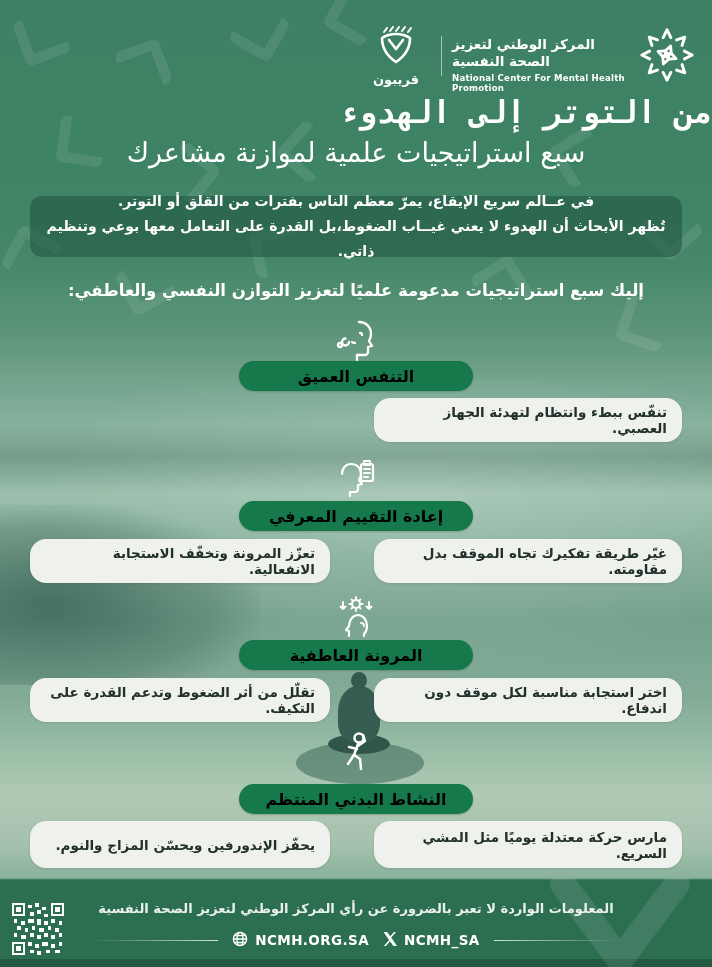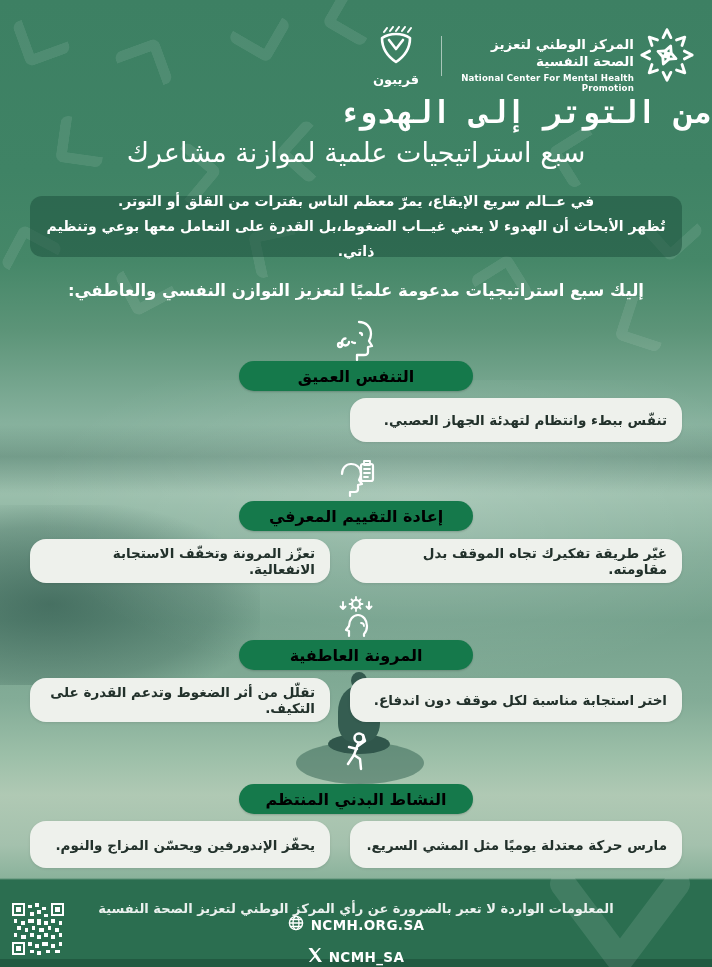--- a/index.html
+++ b/index.html
@@ -39,21 +39,21 @@
   
   .person{position:absolute; left:334px; top:672px; width:50px; height:96px;}
   .person .head{position:absolute; left:17px; top:0; width:16px; height:17px; border-radius:50%; background:#33594e;}
   .person .body{position:absolute; left:4px; top:14px; width:42px; height:56px; border-radius:46% 46% 34% 34%; background:#355d51;}
   .person .base{position:absolute; left:-6px; top:62px; width:62px; height:20px; border-radius:50%; background:#30564b;}
   .mound{position:absolute; left:296px; top:742px; width:128px; height:42px; border-radius:50%; background:rgba(58,104,88,.55);}
   
   .qareebon{position:absolute; left:360px; top:26px; width:72px; text-align:center;}
   .qareebon .lbl{font-size:13px; font-weight:700; margin-top:2px;}
   .hdr-divider{position:absolute; left:441px; top:36px; width:1px; height:40px; background:rgba(255,255,255,.55);}
-  .org-block{position:absolute; left:452px; top:36px; width:182px; text-align:right; direction:rtl;}
+  .org-block{position:absolute; left:452px; top:36px; width:182px; text-align:left; direction:rtl;}
   .org-ar{font-size:13.5px; font-weight:800; line-height:1.25;}
   .org-en{font-size:8.6px; font-weight:700; letter-spacing:.2px; margin-top:3px; direction:ltr;}
   .ncmh-logo{position:absolute; left:638px; top:26px;}
   
   .title{position:absolute; left:0; right:0; top:94px; text-align:right; font-size:31px; font-weight:800; letter-spacing:0;font-family:Liberation Mono, monospace;}
   .subtitle{position:absolute; left:0; right:0; top:137px; text-align:center; font-size:27px; font-weight:500;}
   .intro-panel{
     position:absolute; left:30px; right:30px; top:196px; height:61px;
     background:rgba(30,82,62,.55); border-radius:12px;
     display:flex; flex-direction:column; justify-content:center;
@@ -69,30 +69,30 @@
     font-size:16px; font-weight:800; color:#000000;
     box-shadow:0 1px 2px rgba(0,0,0,.18);
   }
   .card{
     position:absolute; height:44px; background:#eef1ec; border-radius:16px;
     display:flex; align-items:center; box-sizing:border-box; padding:2px 15px;
     font-size:13.5px; font-weight:700; color:#22312b;
     direction:rtl; text-align:right;
     box-shadow:0 1px 3px rgba(0,0,0,.10);
   }
-  .card.r{right:30px; width:332px;}
+  .card.r{right:30px; width:308px;}
   .card.l{left:30px; width:300px;}
   
   .footer{position:absolute; left:0; right:0; top:880px; height:87px; background:#2b6e50;}
   .footer-strip{position:absolute; left:0; right:0; bottom:0; height:8px; background:#215a41;}
   .watermark{position:absolute; left:545px; top:878px; opacity:.10;}
   .disclaimer{position:absolute; left:0; right:0; top:901px; text-align:center; font-size:13px; font-weight:700; opacity:.9;}
   .links-row{
     position:absolute; left:0; right:0; top:928px; height:24px;
-    display:flex; align-items:center; justify-content:center; gap:14px; direction:ltr;flex-direction:column;
+    display:flex; align-items:center; justify-content:center; gap:14px; direction:ltr;
   }
   .hline{width:128px; height:1px; background:linear-gradient(90deg, transparent, rgba(255,255,255,.8));}
   .hline.rgt{background:linear-gradient(90deg, rgba(255,255,255,.8), transparent);}
   .link-item{display:flex; align-items:center; gap:7px; font-size:13.5px; font-weight:800; letter-spacing:.4px; cursor:pointer;}
   .qr{position:absolute; left:12px; top:903px;}
 </style>
 </head>
 <body>
 
 <div class="poster">

